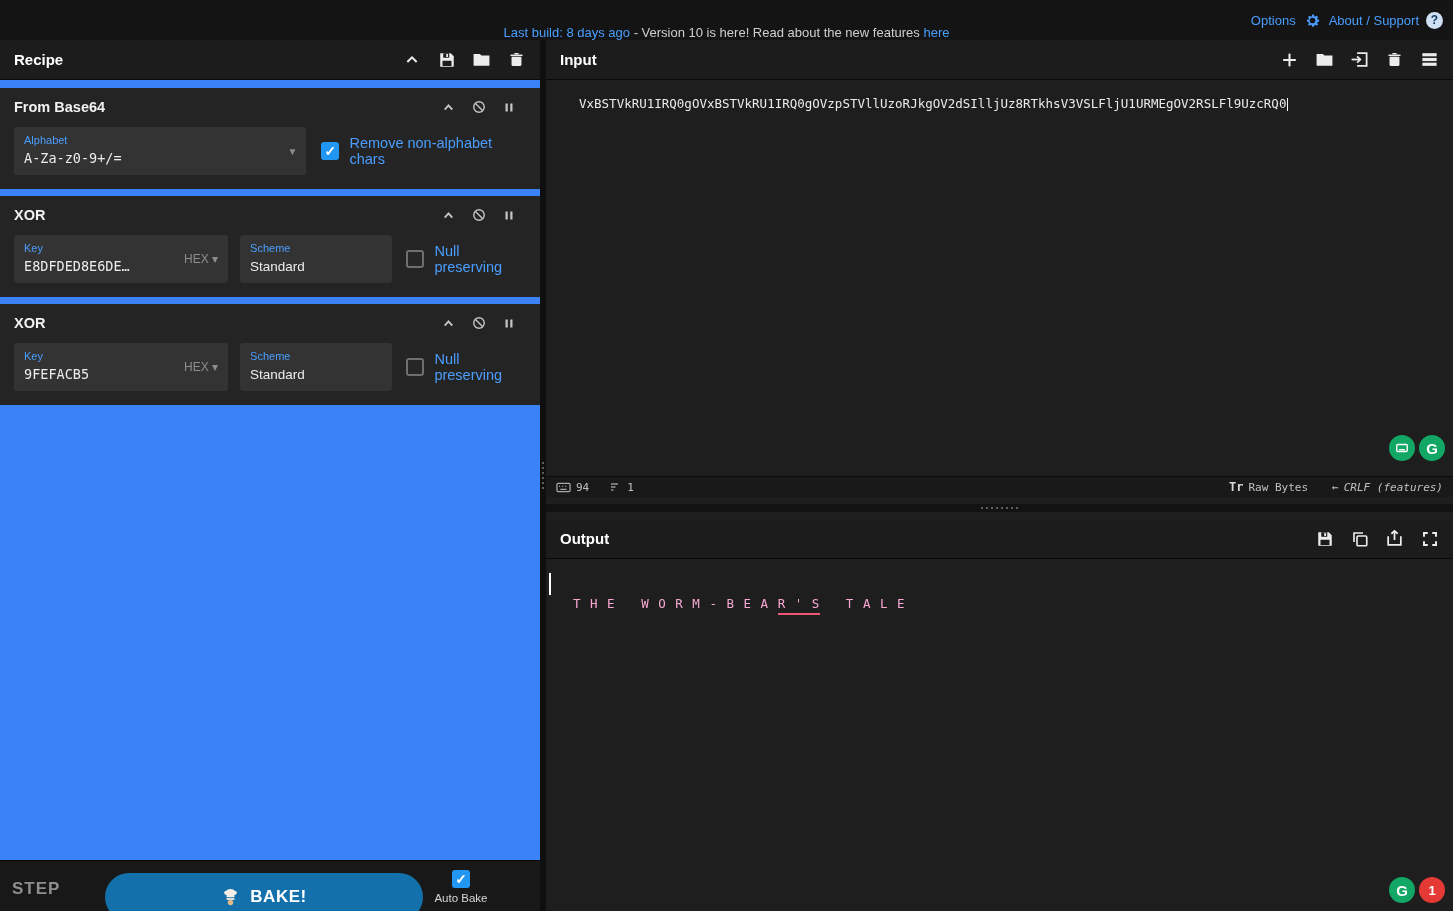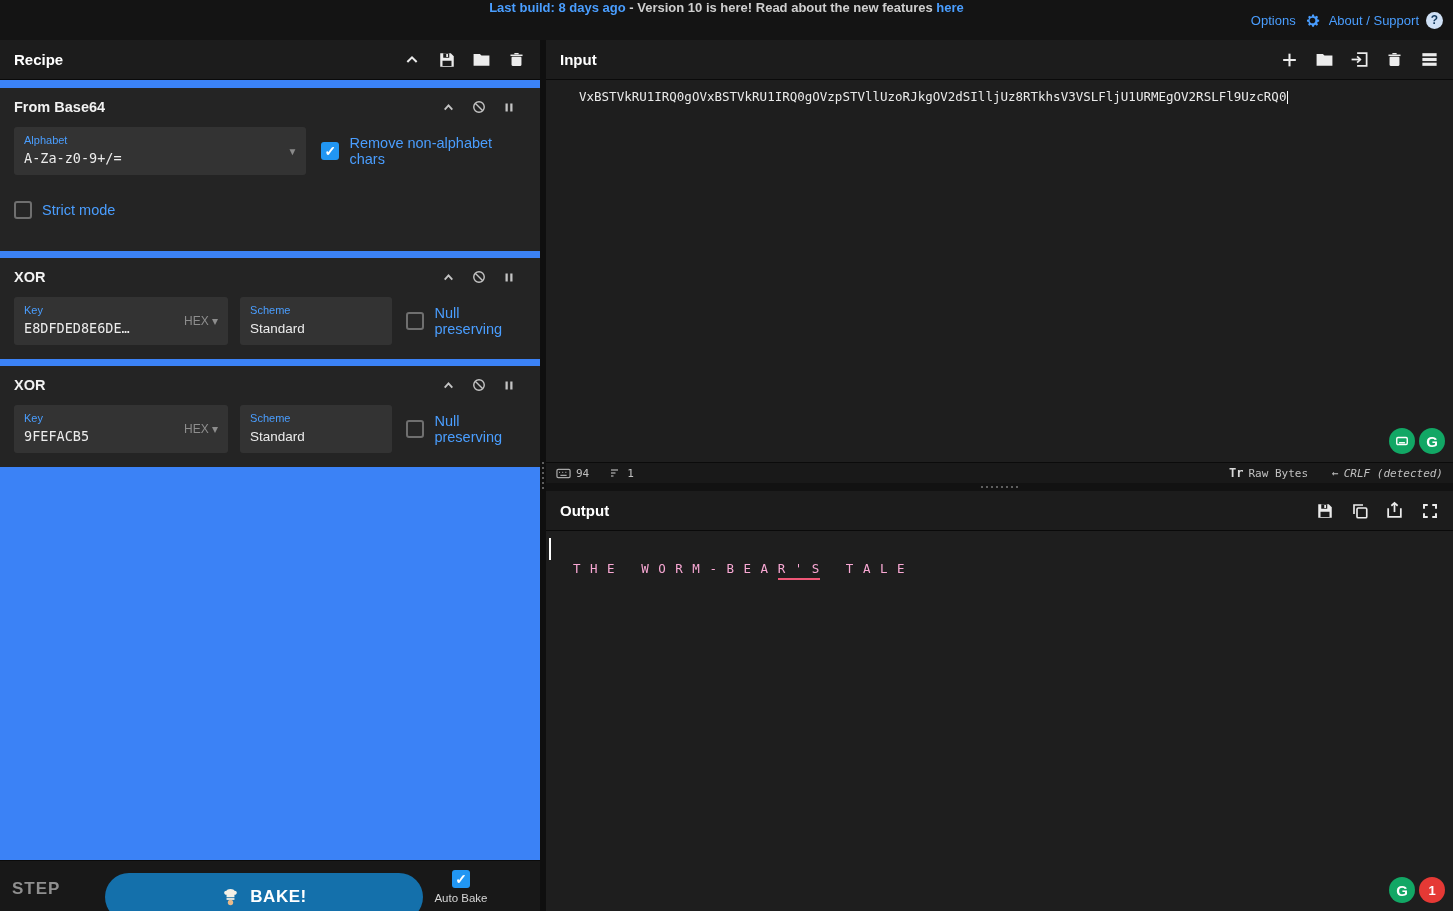--- a/index.html
+++ b/index.html
@@ -2,35 +2,35 @@
 <html><head>
 <meta charset="utf-8">
 <style>
   * { box-sizing: border-box; margin: 0; padding: 0; }
   html,body { width:1453px; height:911px; overflow:hidden; background:#1e1e1e;
     font-family:"Liberation Sans", sans-serif; }
   .mono { font-family:"DejaVu Sans Mono", monospace; }
 
   
   .banner { position:relative; height:40px; background:#141414; font-size:13px; color:#cfcfcf; }
-  .banner-center { position:absolute; inset:0; display:flex; align-items:flex-start; justify-content:center;font-weight:bold; }
+  .banner-center { position:absolute; inset:0; display:flex; align-items:flex-end; justify-content:center; }
   .banner-center span { white-space:pre; }
   .link { color:#4a9eff; cursor:pointer; }
   .banner-right { position:absolute; right:10px; top:0; height:100%; display:flex; align-items:center; gap:7px; }
   .help-badge { width:17px; height:17px; border-radius:50%; background:#cfe0f5; color:#10375c;
     font-weight:bold; font-size:12px; display:flex; align-items:center; justify-content:center; }
 
   
   .main { display:flex; height:871px; }
   .left { width:540px; display:flex; flex-direction:column; background:#191919; }
   .v-split { width:6px; background:#0f0f0f; display:flex; align-items:center; justify-content:center; cursor:col-resize; }
   .vdots { display:flex; flex-direction:column; gap:3px; }
   .vdots i, .hdots i { width:2px; height:2px; border-radius:50%; background:#7a7a7a; display:block; }
   .hdots { display:flex; gap:3px; }
-  .right { flex:1; display:flex; flex-direction:column; background:#1e1e1e; }
+  .right { flex:1; display:flex; flex-direction:column; background:#1e1e1e;gap:7px; }
 
   .pane-header { height:40px; flex:0 0 40px; background:#1c1c1c; border-bottom:1px solid #0a0a0a;
     display:flex; align-items:center; padding:0 14px; }
   .pane-title { font-weight:bold; font-size:15px; color:#ffffff; }
   .header-icons { margin-left:auto; display:flex; align-items:center; gap:16px; color:#ececec; }
   .hicon { width:19px; height:19px; cursor:pointer; display:flex; align-items:center; justify-content:center; }
   .hicon svg { display:block; }
 
   
   .recipe-list { flex:1; overflow:hidden; padding-top:8px; background:#3b82f6; }
@@ -179,26 +179,20 @@
           <div class="field alphabet-field">
             <span class="flabel">Alphabet</span>
             <span class="fvalue mono">A-Za-z0-9+/=</span>
             <span class="ddcaret">▼</span>
           </div>
           <div class="checkbox-wrap">
             <span class="cb checked"></span>
             <span class="cb-label">Remove non-alphabet chars</span>
           </div>
         </div>
-        <div class="op-row" style="margin-top:26px; margin-bottom:18px;">
-          <div class="checkbox-wrap">
-            <span class="cb unchecked"></span>
-            <span class="cb-label">Strict mode</span>
-          </div>
-        </div>
       </div>
 
       <div class="op">
         <div class="op-head">
           <span class="op-title">XOR</span>
           <span class="op-icons">
             <span class="hicon">
                 <svg width="13" height="13" viewBox="0 0 24 24" fill="none" stroke="currentColor" stroke-width="3.4">
                   <polyline points="5,16 12,8 19,16"></polyline>
                 </svg>
@@ -382,21 +376,21 @@
         </span>
         <span>1</span>
       </span>
       <span class="footer-right">
         <span class="stat">
           <span class="tr-glyph">Tr</span>
           <span>Raw Bytes</span>
         </span>
         <span class="stat">
           <span>←</span>
-          <span class="eol-text">CRLF (detected)</span>
+          <span class="eol-text">CRLF (features)</span>
         </span>
       </span>
     </div>
 
     <div class="h-split">
       <span class="hdots">
           <i></i>
           <i></i>
           <i></i>
           <i></i>

